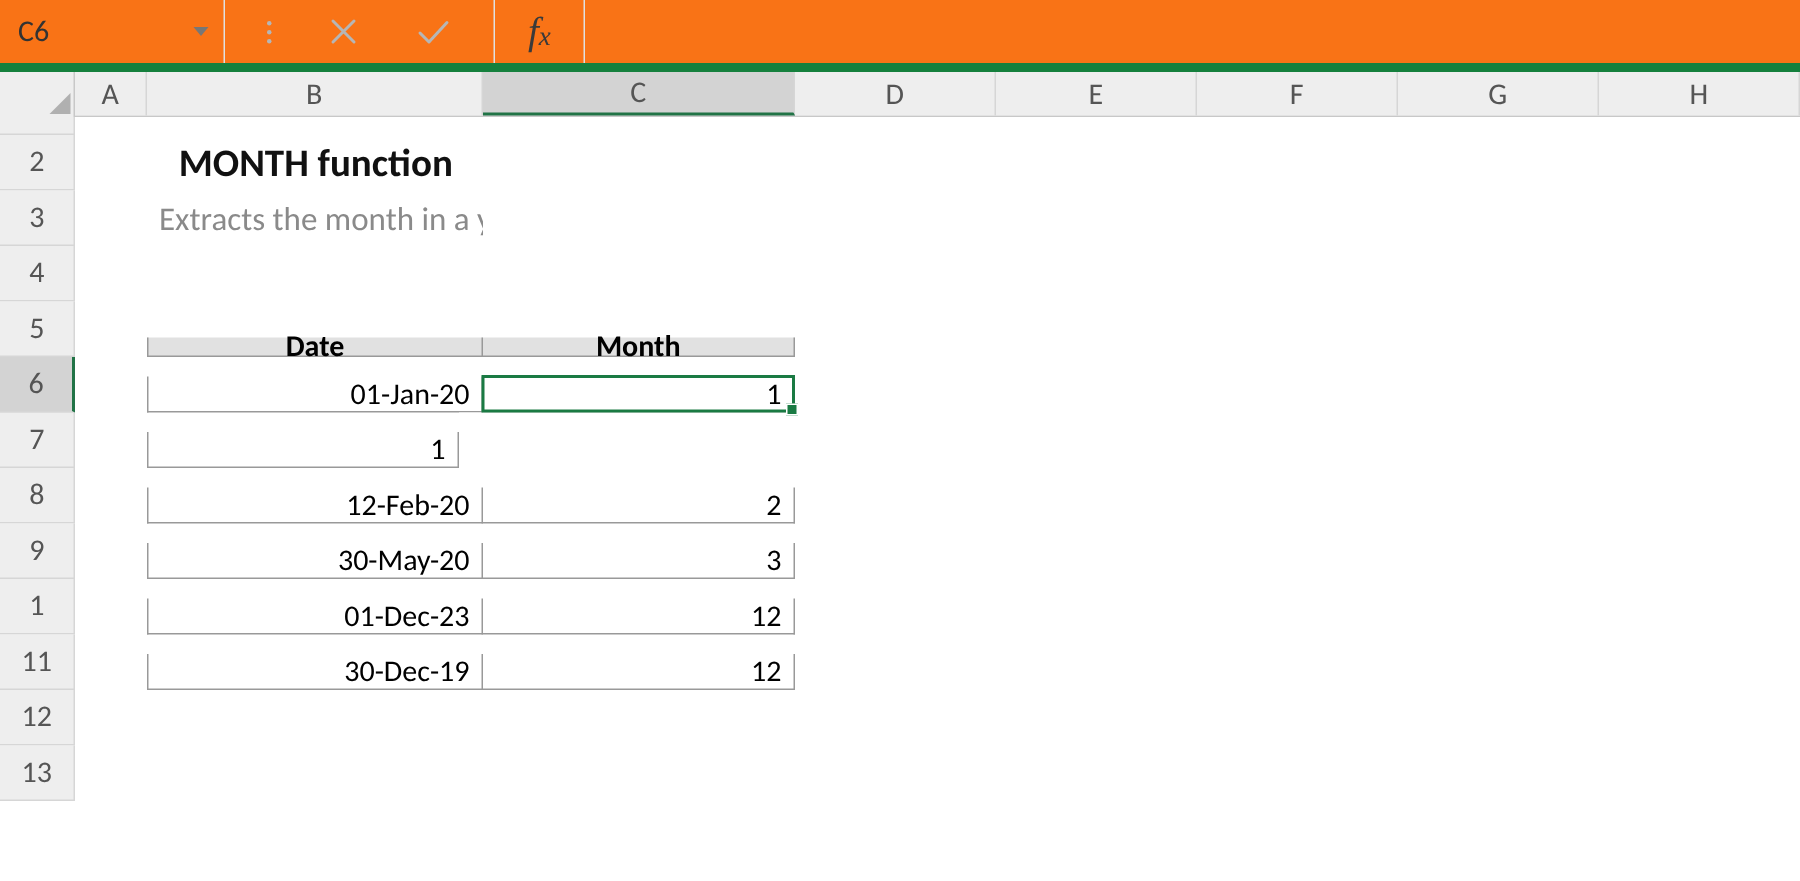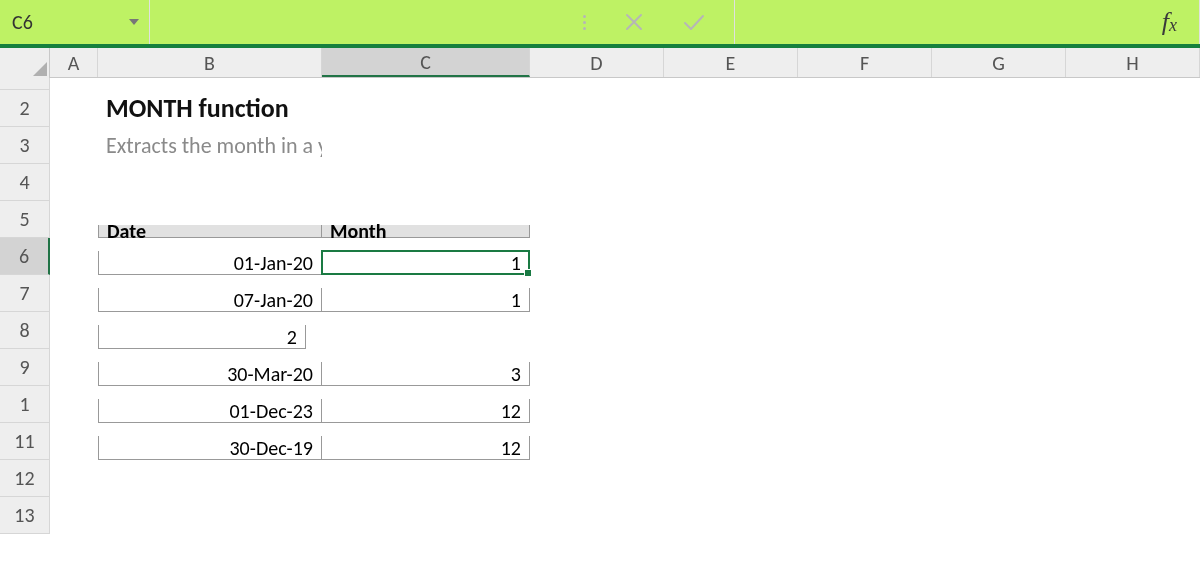--- a/index.html
+++ b/index.html
@@ -11,23 +11,22 @@
     width: 1200px;
     height: 587px;
     overflow: hidden;
   }
 
   
   .formula-bar {
     display: flex;
     align-items: center;
     height: 48px;
-    border-bottom: 4px solid #15803d;
-    background: #bef264;
-    justify-content: space-between;
+    border-bottom: 6px solid #15803d;
+    background: #f97316;
   }
   .name-box {
     width: 150px;
     height: 100%;
     display: flex;
     align-items: center;
     padding: 0 12px;
     font-size: 20px;
     color: #333;
     border-right: 1px solid #e0e0e0;
@@ -175,21 +174,21 @@
     background: #e1e1e1;
     border: 1px solid #999;
     font-weight: bold;
     padding: 0 8px;
   }
   .tbl-cell {
     border: 1px solid #999;
     padding: 0 8px;
   }
   .tbl-cell.right, .tbl-head.right { justify-content: flex-end; margin-top: 13px; }
-  .tbl-cell.left, .tbl-head.left { justify-content: flex-start; margin-top: 24px; }
+  .tbl-cell.left, .tbl-head.left { justify-content: center; margin-top: 24px; }
 
   
   .row .tbl-head + .tbl-head,
   .row .tbl-cell + .tbl-cell { border-left: none; }
   .row + .row .tbl-cell,
   .row + .row .tbl-head { border-top: none; }
 
   .title {
     font-size: 26px;
     font-weight: bold;
@@ -287,21 +286,21 @@
     <div class="cell colF"></div>
     <div class="cell colG"></div>
     <div class="cell colH"></div>
   </div>
 
   <div class="row">
     <div class="rh">
         <span>2</span>
       </div>
     <div class="cell colA"></div>
-    <div class="cell colB" style="overflow:visible;">
+    <div class="cell colB" style="overflow:visible;justify-content:center;">
       <span class="title">MONTH function</span>
     </div>
     <div class="cell colC"></div>
     <div class="cell colD"></div>
     <div class="cell colE"></div>
     <div class="cell colF"></div>
     <div class="cell colG"></div>
     <div class="cell colH"></div>
   </div>
 
@@ -372,55 +371,55 @@
     <div class="cell colF"></div>
     <div class="cell colG"></div>
     <div class="cell colH"></div>
   </div>
 
   <div class="row">
     <div class="rh">
         <span>7</span>
       </div>
     <div class="cell colA"></div>
-    <div class="cell colB tbl-cell right">
-        <span>07-Jan-20</span>
-      </div>
     <div class="cell colC tbl-cell right">
         <span>1</span>
       </div>
     <div class="cell colD"></div>
     <div class="cell colE"></div>
     <div class="cell colF"></div>
     <div class="cell colG"></div>
     <div class="cell colH"></div>
   </div>
 
   <div class="row">
     <div class="rh">
         <span>8</span>
       </div>
     <div class="cell colA"></div>
+    <div class="cell colB tbl-cell right">
+        <span>12-Feb-20</span>
+      </div>
     <div class="cell colC tbl-cell right">
         <span>2</span>
       </div>
     <div class="cell colD"></div>
     <div class="cell colE"></div>
     <div class="cell colF"></div>
     <div class="cell colG"></div>
     <div class="cell colH"></div>
   </div>
 
   <div class="row">
     <div class="rh">
         <span>9</span>
       </div>
     <div class="cell colA"></div>
     <div class="cell colB tbl-cell right">
-        <span>30-Mar-20</span>
+        <span>30-May-20</span>
       </div>
     <div class="cell colC tbl-cell right">
         <span>3</span>
       </div>
     <div class="cell colD"></div>
     <div class="cell colE"></div>
     <div class="cell colF"></div>
     <div class="cell colG"></div>
     <div class="cell colH"></div>
   </div>

